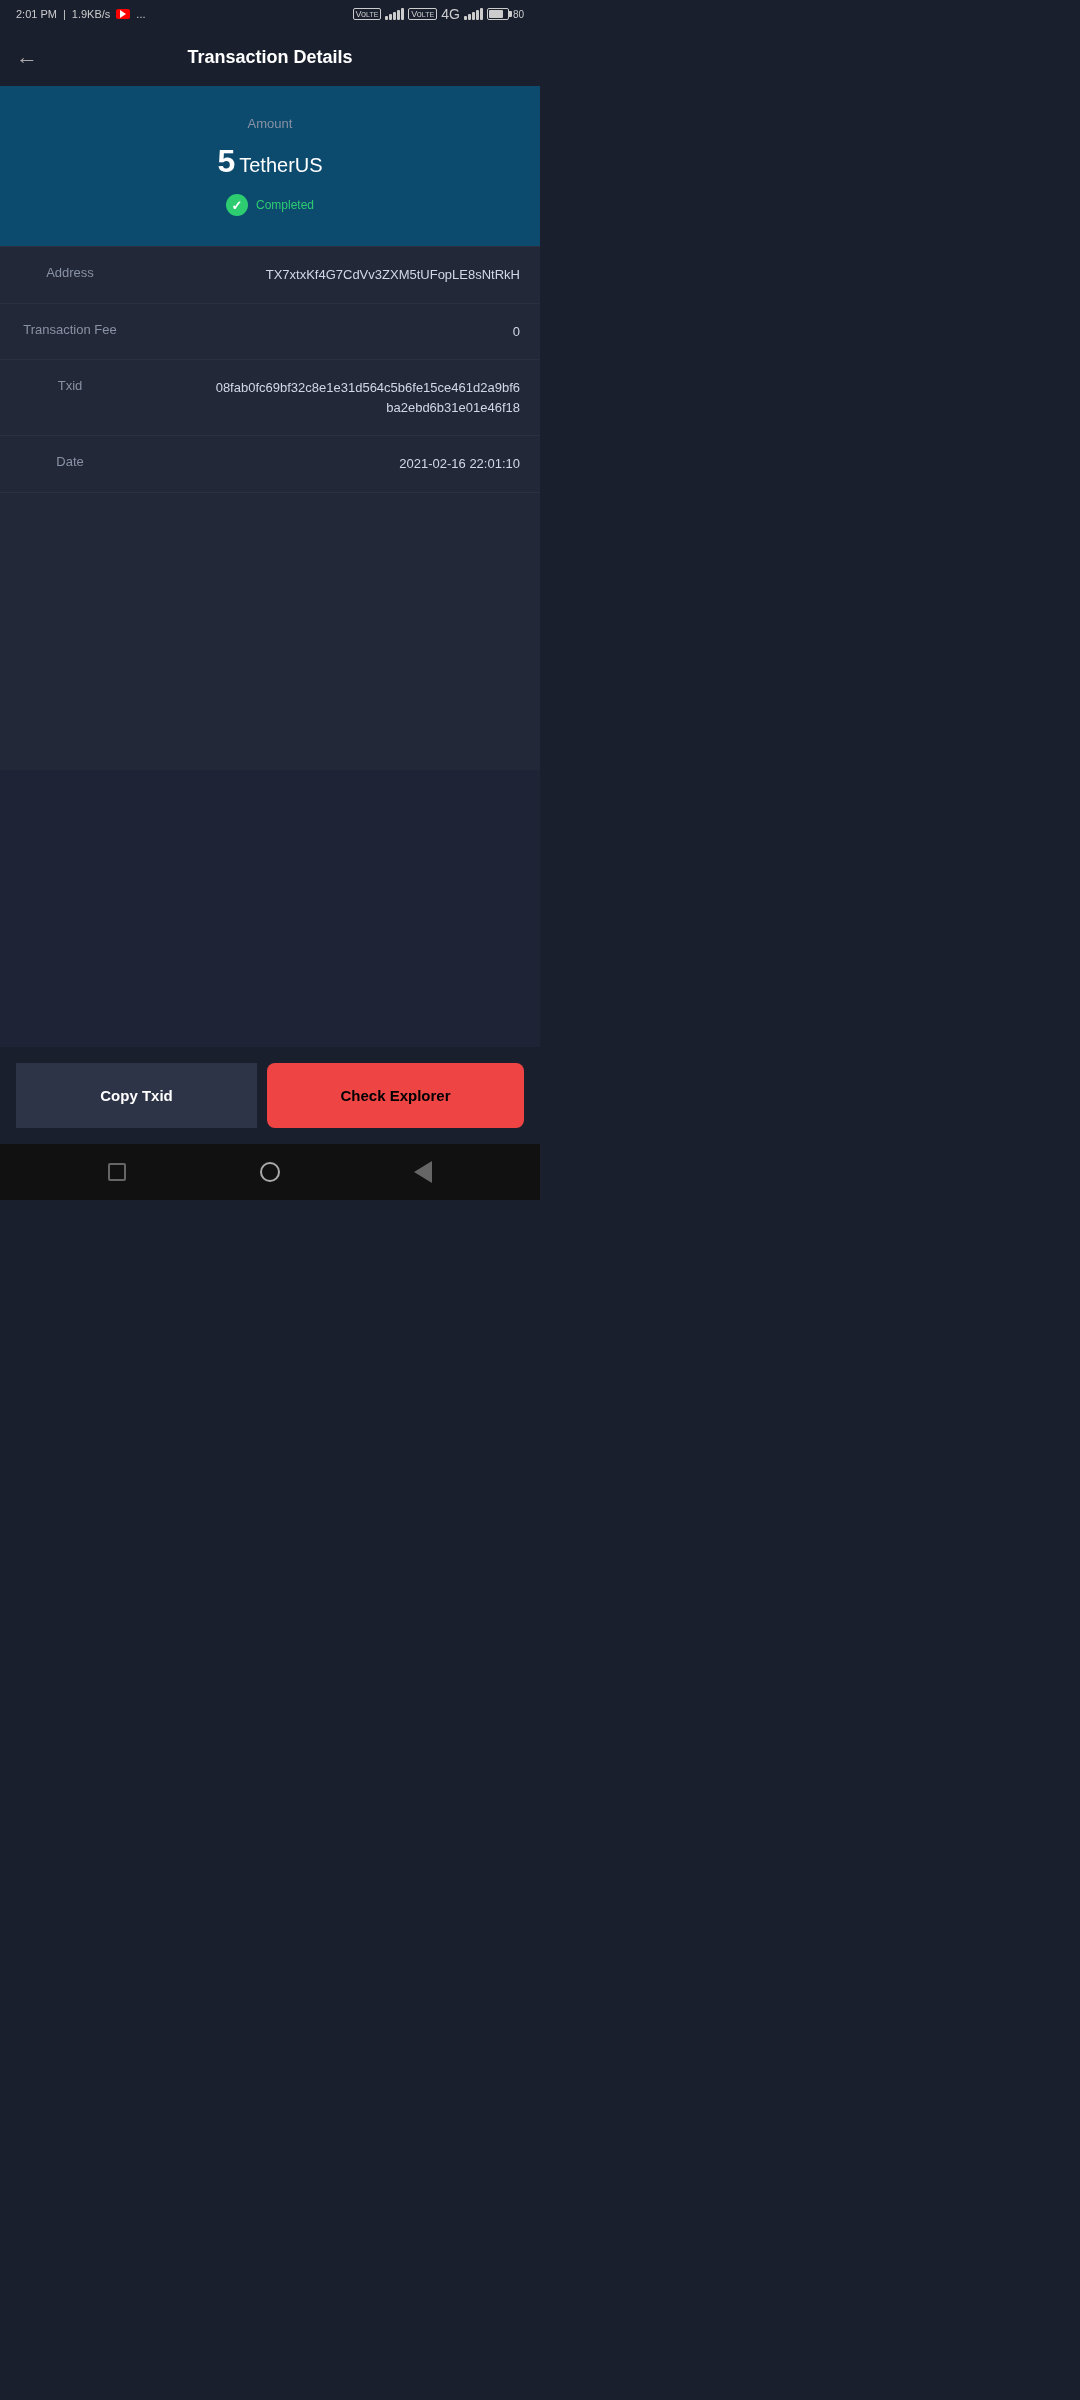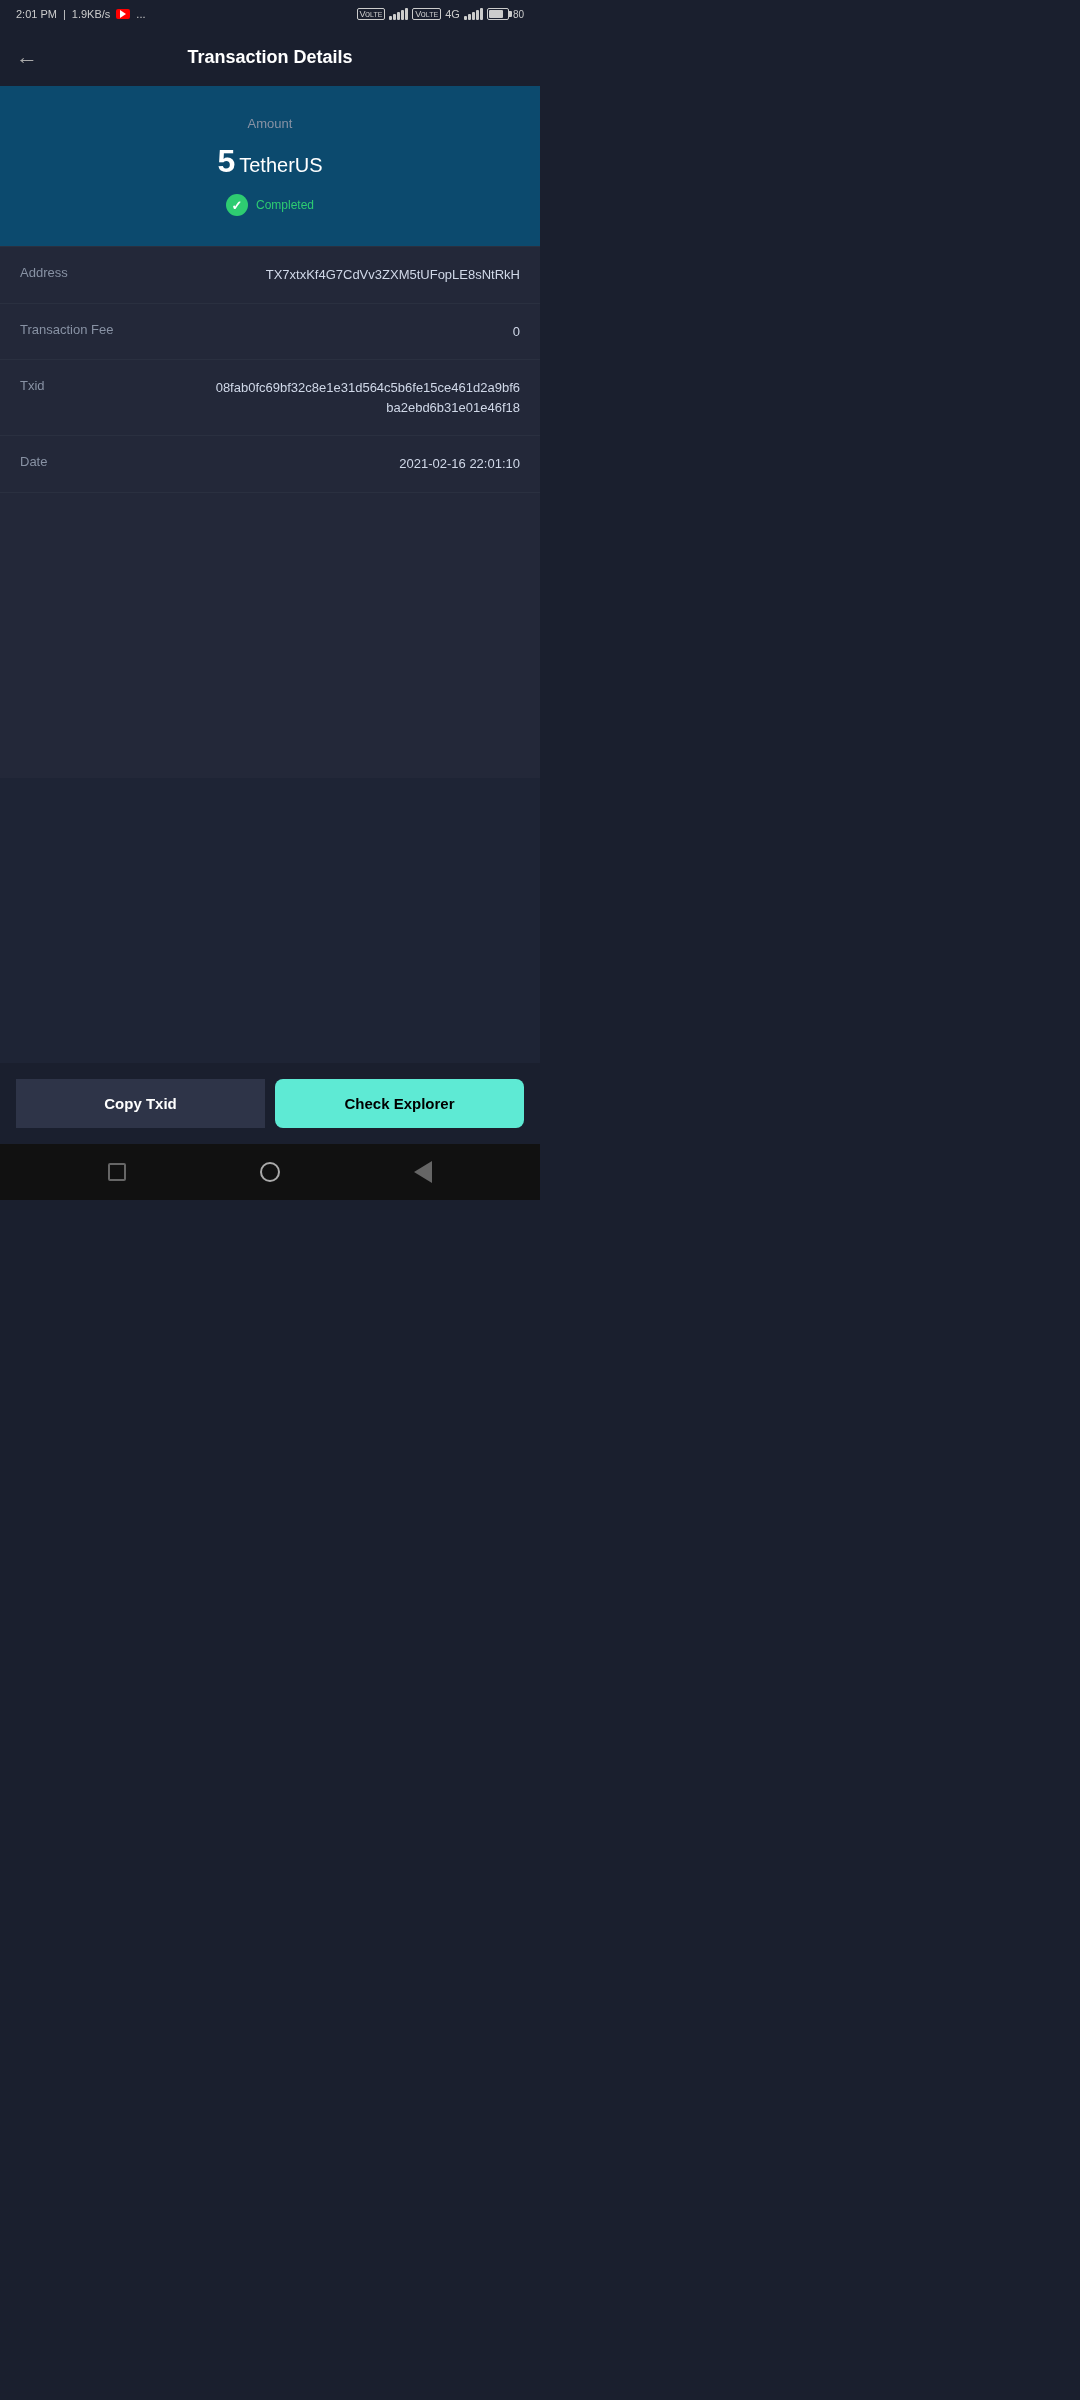--- a/index.html
+++ b/index.html
@@ -185,20 +185,21 @@
       align-items: flex-start;
       padding: 18px 20px;
       border-bottom: 1px solid #2a3040;
     }
 
     .detail-label {
       font-size: 13px;
       color: #8892a4;
       min-width: 100px;
       flex-shrink: 0;
+      text-align: center;
     }
 
     .detail-value {
       font-size: 13px;
       color: #d0d8e8;
       text-align: right;
       word-break: break-all;
       max-width: 310px;
       line-height: 1.5;
     }
@@ -221,22 +222,22 @@
       border: none;
       border-radius: 0;
       font-size: 15px;
       font-weight: 600;
       cursor: pointer;
       margin-right: 10px;
     }
 
     .btn-explorer {
       flex: 1;
-      padding: 16px;
-      background-color: #5eead4;
+      padding: 24px;
+      background-color: #ef4444;
       color: #000000;
       border: none;
       border-radius: 8px;
       font-size: 15px;
       font-weight: 700;
       cursor: pointer;
     }
 
     
     .nav-bar {
@@ -299,21 +300,21 @@
   <div class="status-right">
     <span style="font-size:9px; border:1px solid #ccc; padding:0 2px; border-radius:2px;">Vo<span style="font-size:7px;">LTE</span></span>
     <div class="signal-bars">
       <span style="height:4px;"></span>
       <span style="height:6px;"></span>
       <span style="height:8px;"></span>
       <span style="height:10px;"></span>
       <span style="height:12px;"></span>
     </div>
     <span style="font-size:9px; border:1px solid #ccc; padding:0 2px; border-radius:2px;">Vo<span style="font-size:7px;">LTE</span></span>
-    <span style="font-size:11px;">4G</span>
+    <span style="font-size:14px;">4G</span>
     <div class="signal-bars">
       <span style="height:4px;"></span>
       <span style="height:6px;"></span>
       <span style="height:8px;"></span>
       <span style="height:10px;"></span>
       <span style="height:12px;"></span>
     </div>
     <div class="battery-box">
       <div class="battery-fill" style="width:80%;"></div>
     </div>

